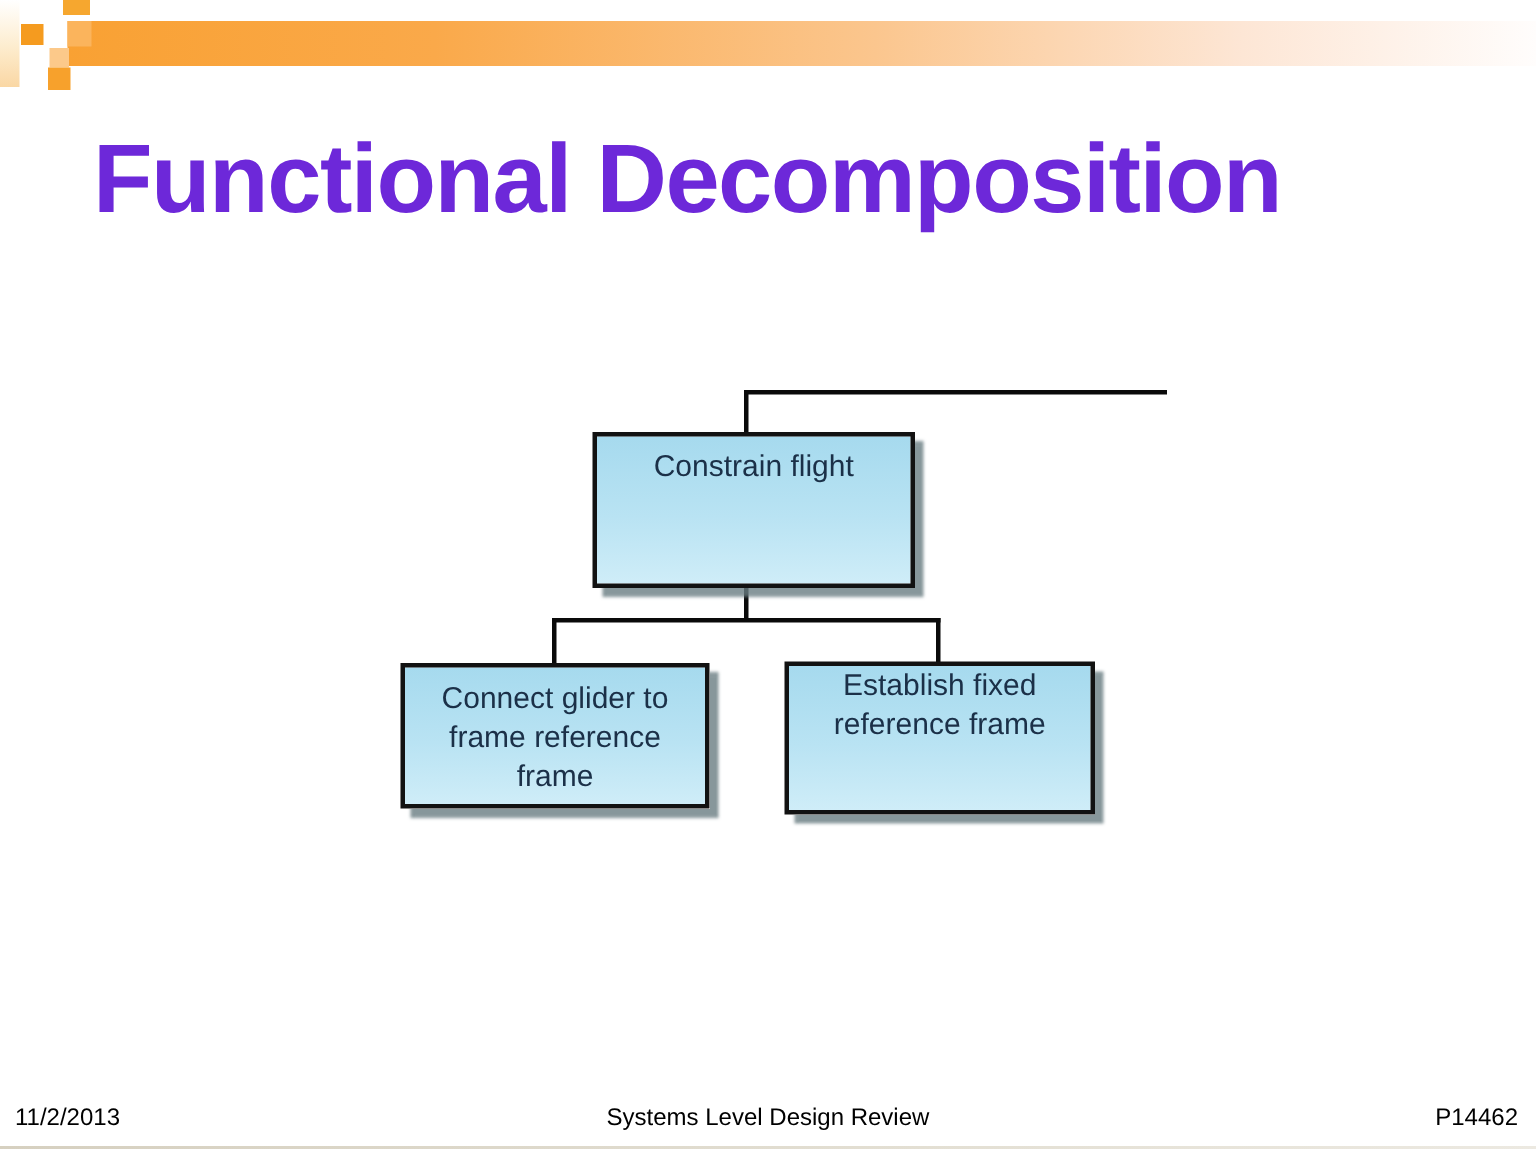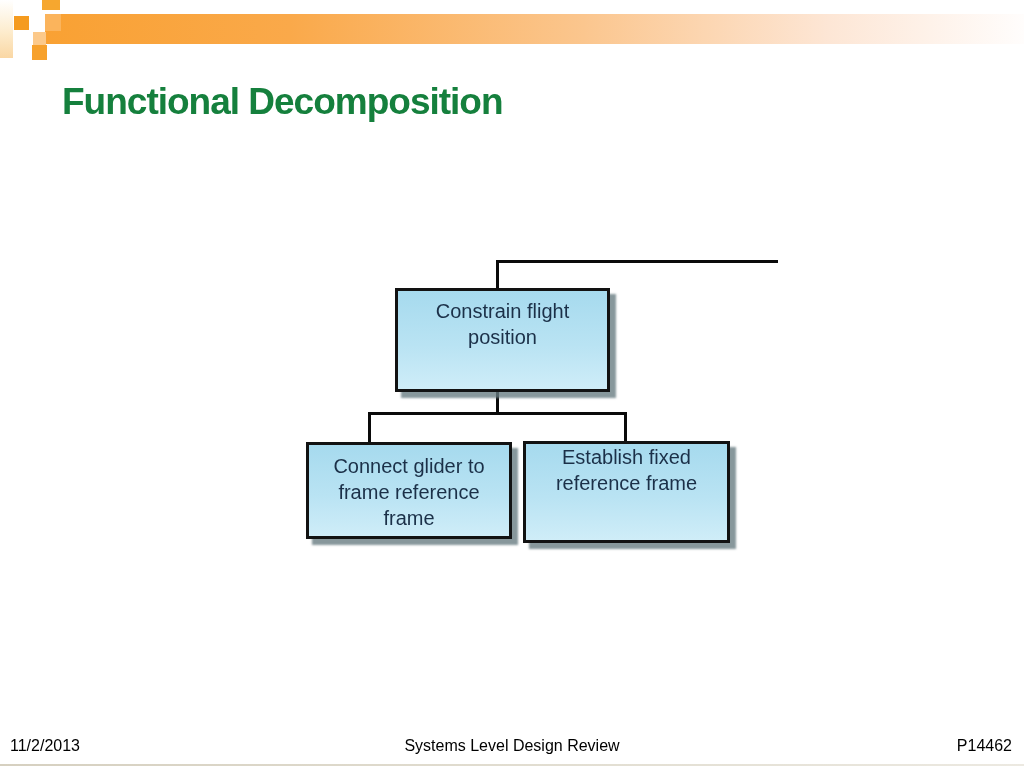--- a/index.html
+++ b/index.html
@@ -22,21 +22,21 @@
   .sq{position:absolute;}
   .sq-top{left:42px;top:0;width:18px;height:10px;background:#f6a72f;}
   .sq-left{left:14px;top:16px;width:15px;height:14px;background:#f59b1f;}
   .sq-overlap{left:45px;top:14px;width:16px;height:17px;background:#fbb45c;}
   .sq-light{left:33px;top:32px;width:13px;height:13px;background:#fcc98a;}
   .sq-bottom{left:32px;top:45px;width:15px;height:15px;background:#f7a12c;}
 
   
   .slide-title{
     left:62px;top:81px;
-    font-size:37px;font-weight:bold;color:#15803d;
+    font-size:65px;font-weight:bold;color:#6d28d9;
     letter-spacing:-1px;white-space:nowrap;
   }
 
   
   .conn{background:#0a0a0a;}
   .conn-up-h   {left:497px;top:260px;width:281px;height:3px;}
   .conn-up-v   {left:496px;top:260px;width:3px;height:29px;}
   .conn-mid-v  {left:496px;top:391px;width:3px;height:23px;}
   .conn-mid-h  {left:368px;top:412px;width:259px;height:3px;}
   .conn-drop-l {left:368px;top:412px;width:3px;height:31px;}
@@ -46,21 +46,21 @@
   .node{
     box-sizing:border-box;
     border:3px solid #121212;
     background:linear-gradient(180deg,#a6daee 0%,#b9e3f3 55%,#cfedf8 100%);
     box-shadow:6px 6px 2px rgba(105,125,130,0.8);
     color:#1b3048;
     font-size:20px;line-height:26px;
     text-align:center;
   }
   .node-constrain{left:395px;top:288px;width:215px;height:104px;padding-top:7px;}
-  .node-connect  {left:267px;top:442px;width:206px;height:97px;padding-top:8px;margin-left:39px;}
+  .node-connect  {left:267px;top:442px;width:206px;height:97px;padding-top:8px;}
   .node-establish{left:523px;top:441px;width:207px;height:102px;}
   .node-line{white-space:nowrap;}
 
   
   .footer-text{top:737px;font-size:16px;color:#000000;}
   .footer-date{left:10px;}
   .footer-title{left:0;width:1024px;text-align:center;}
   .footer-code{right:12px;}
   .footer-line{
     left:0;top:764px;width:1024px;height:2px;
@@ -82,21 +82,20 @@
 
 <div class="abs conn conn-up-h"></div>
 <div class="abs conn conn-up-v"></div>
 <div class="abs conn conn-mid-v"></div>
 <div class="abs conn conn-mid-h"></div>
 <div class="abs conn conn-drop-l"></div>
 <div class="abs conn conn-drop-r"></div>
 
 <div class="abs node node-constrain">
   <div class="node-line">Constrain flight</div>
-  <div class="node-line">position</div>
 </div>
 
 <div class="abs node node-connect">
   <div class="node-line">Connect glider to</div>
   <div class="node-line">frame reference</div>
   <div class="node-line">frame</div>
 </div>
 
 <div class="abs node node-establish">
   <div class="node-line">Establish fixed</div>

